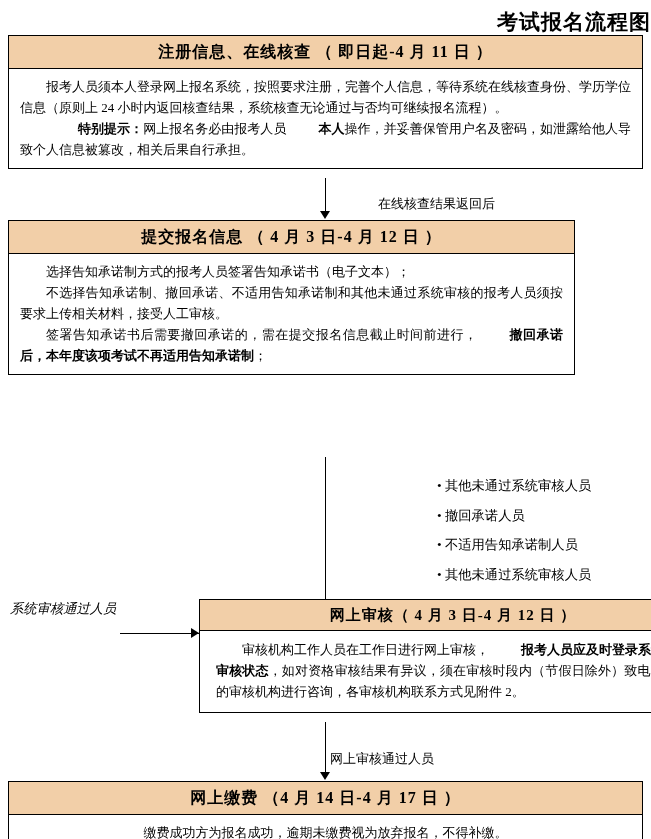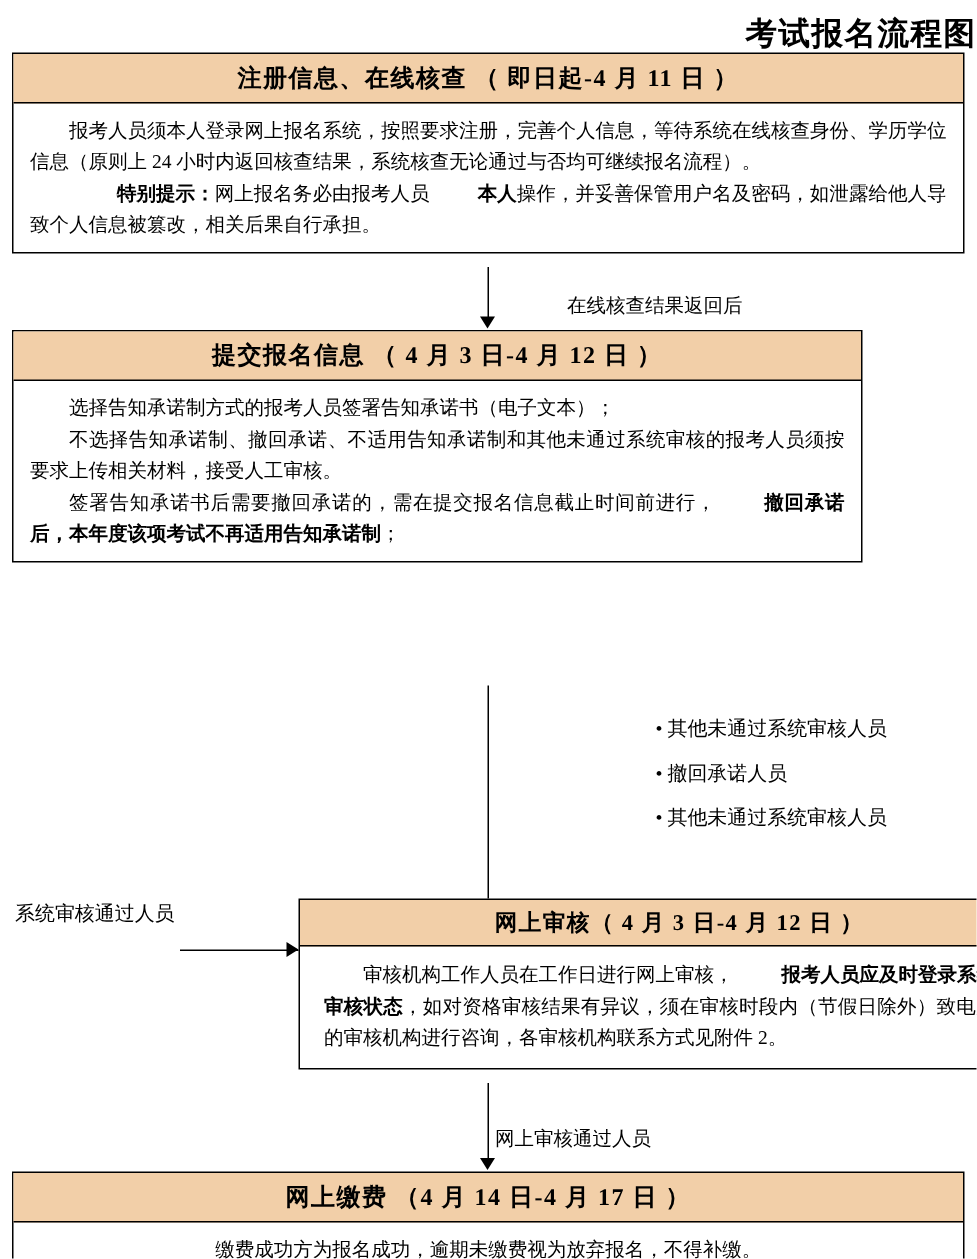--- a/index.html
+++ b/index.html
@@ -123,20 +123,21 @@
     position: absolute;
     font-size: 13.3px;
     line-height: 1.55;
     white-space: nowrap;
   }
   .bullets div { margin-bottom: 9px; }
   .side-label {
     position: absolute;
     font-size: 13.3px;
     white-space: nowrap;
+    font-style: italic;
   }
 </style>
 </head>
 <body>
 
 <div class="page">
 
   <div class="title">考试报名流程图</div>
 
   <div class="box" id="box-register">
@@ -164,20 +165,21 @@
   <div class="hline" style="left:325px; top:625px; width:60px;"></div>
 
   <div class="hline" style="left:120px; top:625px; width:206px;"></div>
   <div class="vline" style="left:120px; top:625px; height:0px;"></div>
   <div class="arrowhead-right" style="left:191px; top:620px;"></div>
   <div class="side-label" style="left:10px; top:592px;">系统审核通过人员</div>
 
   <div class="bullets" style="left:437px; top:468px;">
     <div>• 其他未通过系统审核人员</div>
     <div>• 撤回承诺人员</div>
+    <div>• 不适用告知承诺制人员</div>
     <div>• 其他未通过系统审核人员</div>
   </div>
 
   <div class="box" id="box-review">
     <div class="box-header">网上审核（ 4 月 3 日-4 月 12 日 ）</div>
     <div class="box-body">
       <p>审核机构工作人员在工作日进行网上审核，<b>报考人员应及时登录系统查看审核状态</b>，如对资格审核结果有异议，须在审核时段内（节假日除外）致电所选择的审核机构进行咨询，各审核机构联系方式见附件 2。</p>
     </div>
   </div>
 

